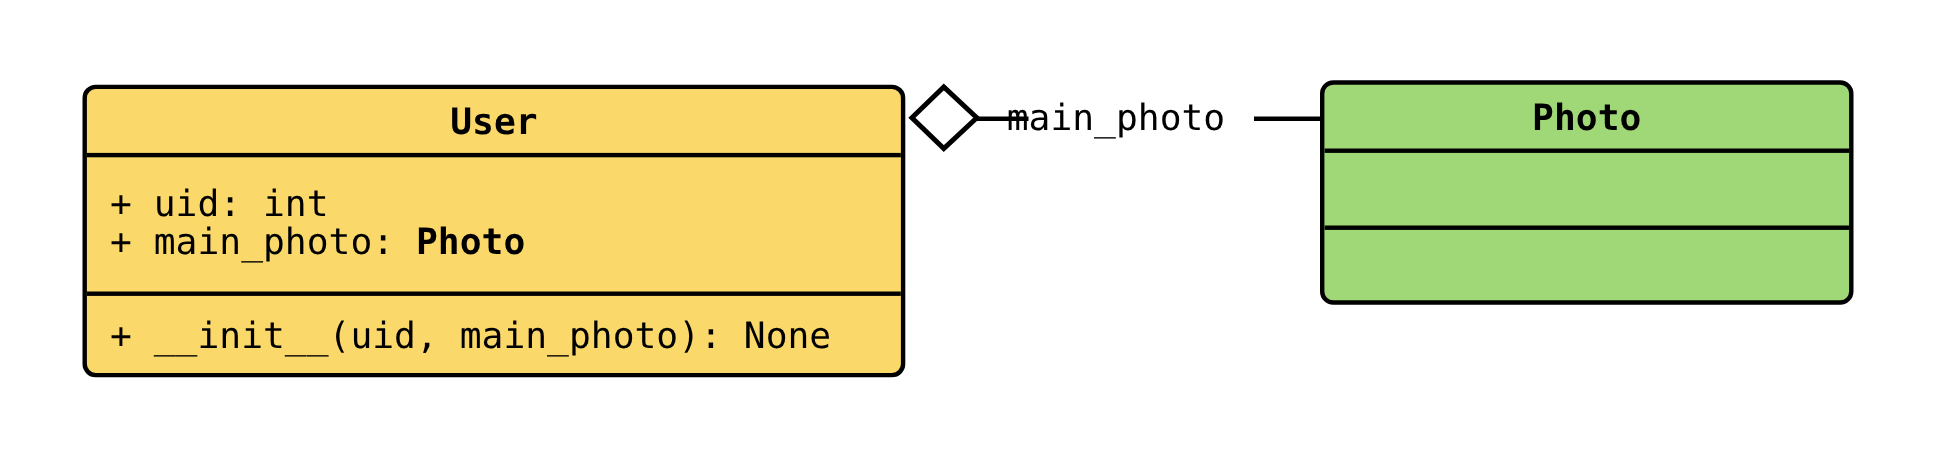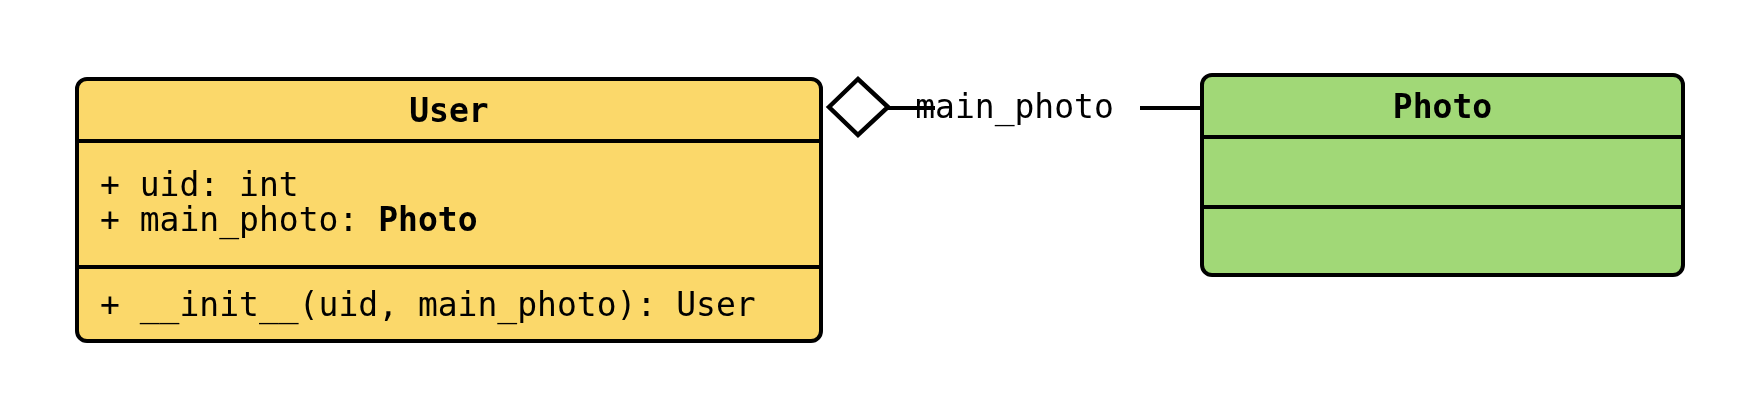--- a/index.html
+++ b/index.html
@@ -81,21 +81,21 @@
 
   <div class="class-box user">
     <div class="sec header">
       <span>User</span>
     </div>
     <div class="sec attrs divided">
       <div class="line"><span>+ uid: int</span></div>
       <div class="line"><span>+ main_photo: </span><b>Photo</b></div>
     </div>
     <div class="sec methods divided">
-      <div class="line"><span>+ __init__(uid, main_photo): User</span></div>
+      <div class="line"><span>+ __init__(uid, main_photo): None</span></div>
     </div>
   </div>
 
   <svg class="connector-svg" viewBox="0 0 1763 420" xmlns="http://www.w3.org/2000/svg">
     <line x1="886" y1="108" x2="935" y2="108" stroke="#000000" stroke-width="4"></line>
     <line x1="1140" y1="108" x2="1202" y2="108" stroke="#000000" stroke-width="4"></line>
     <polygon points="829,107 858,79 888,107 858,135" fill="#ffffff" stroke="#000000" stroke-width="4.5"></polygon>
   </svg>
   <div class="edge-label">main_photo</div>
 

